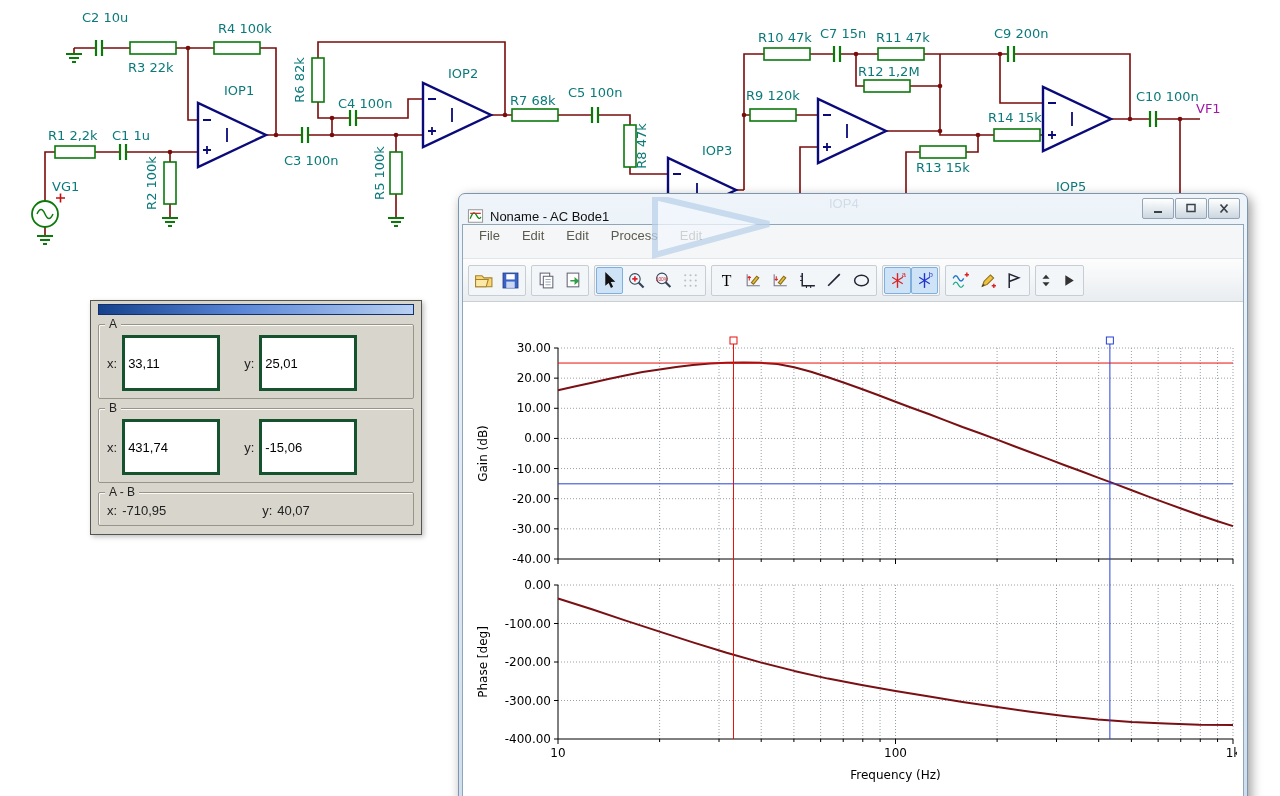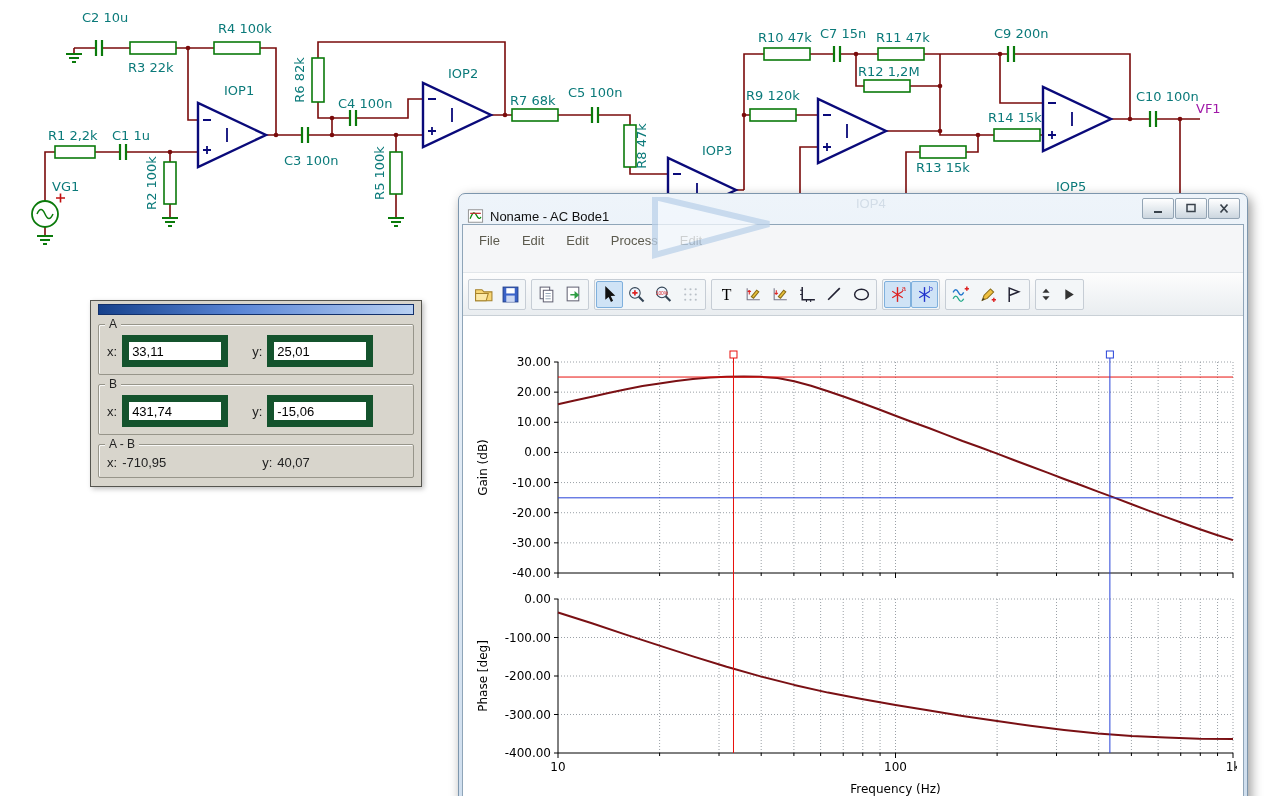--- a/index.html
+++ b/index.html
@@ -15,39 +15,39 @@
   .panel{position:absolute;left:90px;top:300px;width:316px;background:#d8d5cc;
          border:1px solid #55554f;box-shadow:2px 2px 5px rgba(0,0,0,.25);
          padding:3px 7px 8px;z-index:2}
   .panel-strip{height:9px;background:linear-gradient(90deg,#16418c 0%,#5b86d6 45%,#b8d0f2 100%);
          border:1px solid #12306b;margin-bottom:2px}
   .group{position:relative;border:1px solid #97958a;border-radius:2px;margin-top:9px;
          padding:10px 8px 7px;box-shadow:1px 1px 0 rgba(255,255,255,.85) inset}
   .glabel{position:absolute;top:-8px;left:6px;background:#d8d5cc;padding:0 4px;
          font-size:12px;color:#222}
   .row{display:flex;align-items:center;gap:5px;font-size:13px;color:#222}
-  .val{width:86px;height:18px;border:7px solid #14532d;background:#fff;
-       font:13px "Liberation Sans",sans-serif;padding:0 3px}
+  .val{width:86px;height:18px;border:3px solid #14532d;background:#fff;
+       font:13px "Liberation Sans",sans-serif;padding:16px 3px}
   .sp{width:14px;display:inline-block}
   .ab-val{display:inline-block;min-width:70px}
 
   
   .window{position:absolute;left:458px;top:193px;width:782px;height:606px;
           background:linear-gradient(#eef4fa,#cfdeee);border:1px solid #7d96ad;
           border-radius:7px 7px 0 0;box-shadow:3px 4px 12px rgba(0,0,0,.4);
           padding:2px 3px 3px;z-index:3}
   .titlebar{height:28px;display:flex;align-items:flex-end;padding:0 5px;position:relative}
   .title-text{font-size:13px;color:#101010;margin-left:6px}
   .winbtns{position:absolute;right:4px;top:2px;display:flex;gap:1px}
   .wbtn{width:30px;height:19px;display:flex;align-items:center;justify-content:center;
         background:linear-gradient(#ffffff,#e3e9ee 55%,#ccd6df);
         border:1px solid #93a4b4;border-radius:2px}
   .winbody{background:#fff;border:1px solid #8fa5b8;height:calc(100% - 31px);
            display:flex;flex-direction:column;position:relative;overflow:hidden}
-  .menubar{height:30px;display:flex;align-items:center;gap:2px;padding:0 6px 17px;
+  .menubar{height:30px;display:flex;align-items:flex-start;gap:2px;padding:0 6px 3px;
            background:#f5f6f8;border-bottom:1px solid #e2e6ea;
            font-size:13px;color:#5c5a4e}
   .menu-item{padding:3px 10px}
   .toolbar{height:38px;display:flex;align-items:center;padding:2px 5px;
            background:linear-gradient(#fdfdfd,#e9edf0);border-bottom:1px solid #c9d0d6}
   .tbgroup{display:flex;border:1px solid #c6cdd5;background:#f3f6f8;border-radius:2px;
            padding:1px;margin-right:5px}
   .tbtn{width:25px;height:25px;display:flex;align-items:center;justify-content:center;
         border:1px solid transparent;border-radius:2px}
   .tbtn.sel{background:#cfe3f6;border-color:#7fb0dd}
@@ -233,21 +233,21 @@
           </svg>
       </div>
     </div>
   </div>
 
   <div class="ghost" style="left:190px;top:3px;width:126px;height:62px">
     <svg width="126" height="62">
         <polygon points="6,0 6,58 120,27" fill="#f3f8fd" stroke="#bcd2ea" stroke-width="6"></polygon>
       </svg>
   </div>
-  <div class="ghost" style="left:397px;top:2px;color:#c9d5e1;font-size:13px">IOP4</div>
+  <div class="ghost" style="left:370px;top:2px;color:#c9d5e1;font-size:13px">IOP4</div>
 
   <div class="winbody">
 
     <div class="menubar">
       <span class="menu-item">File</span>
       <span class="menu-item">Edit</span>
       <span class="menu-item">Edit</span>
       <span class="menu-item">Process</span>
       <span class="menu-item">Edit</span>
     </div>

